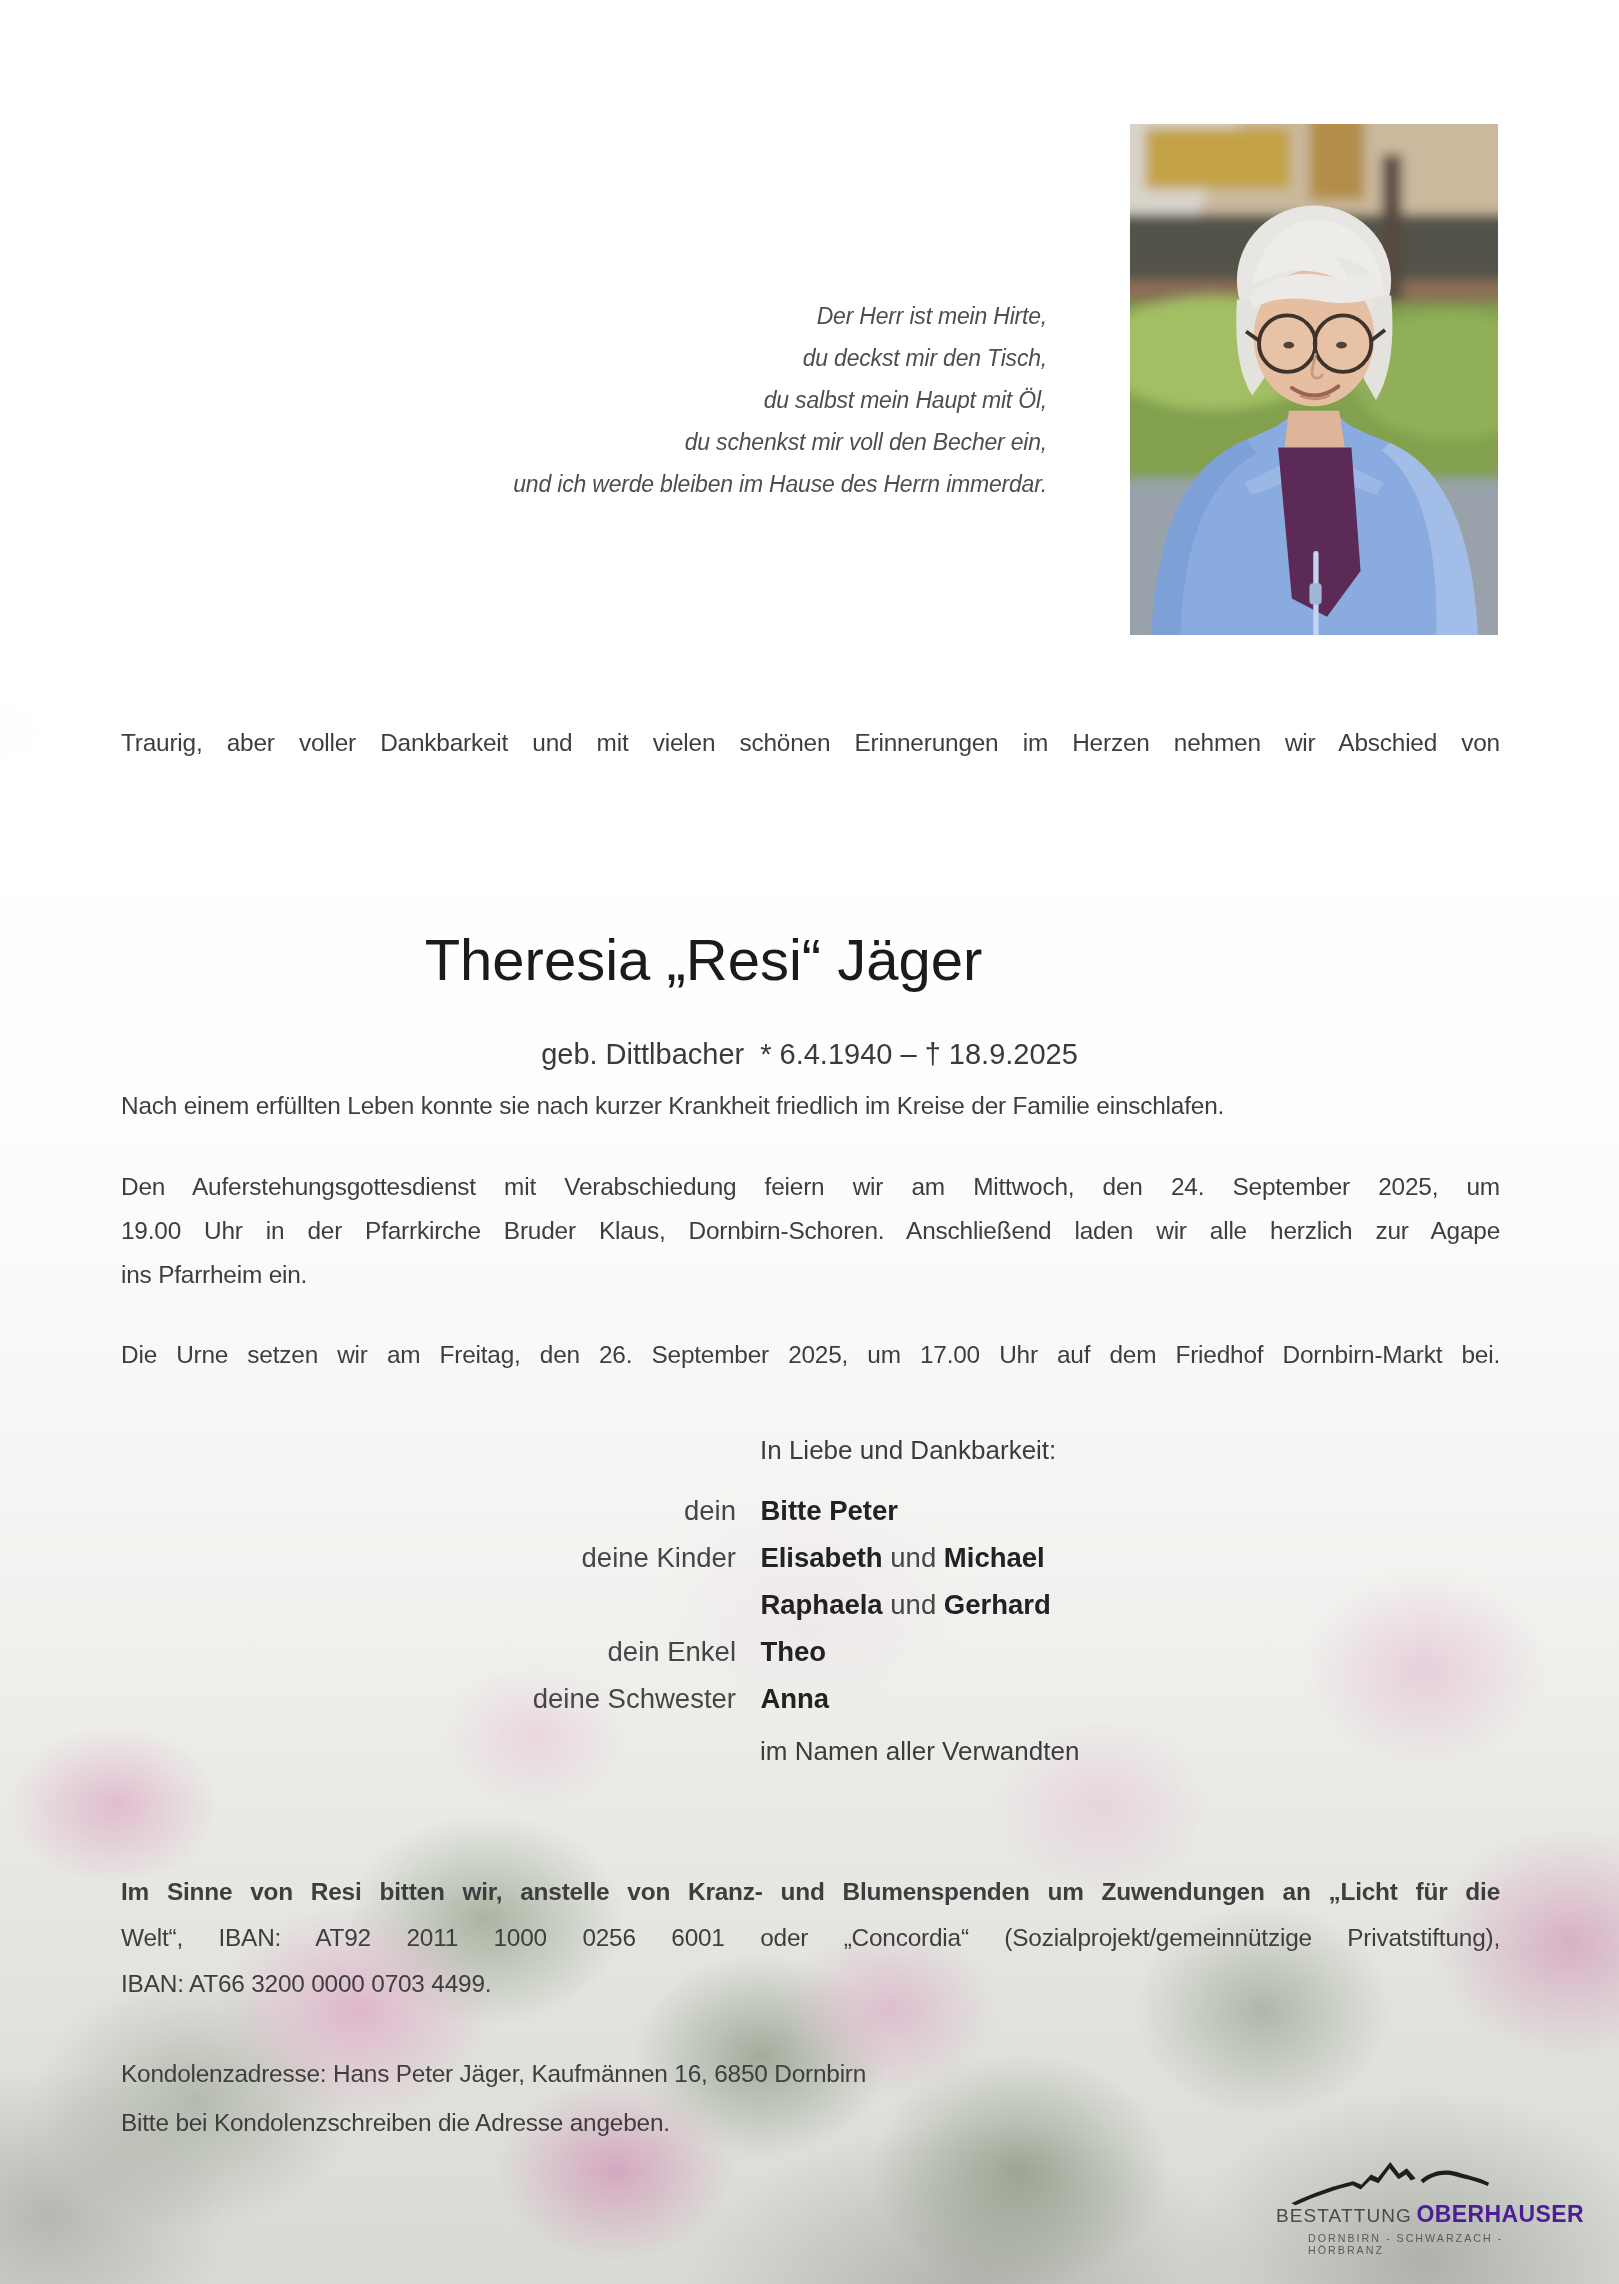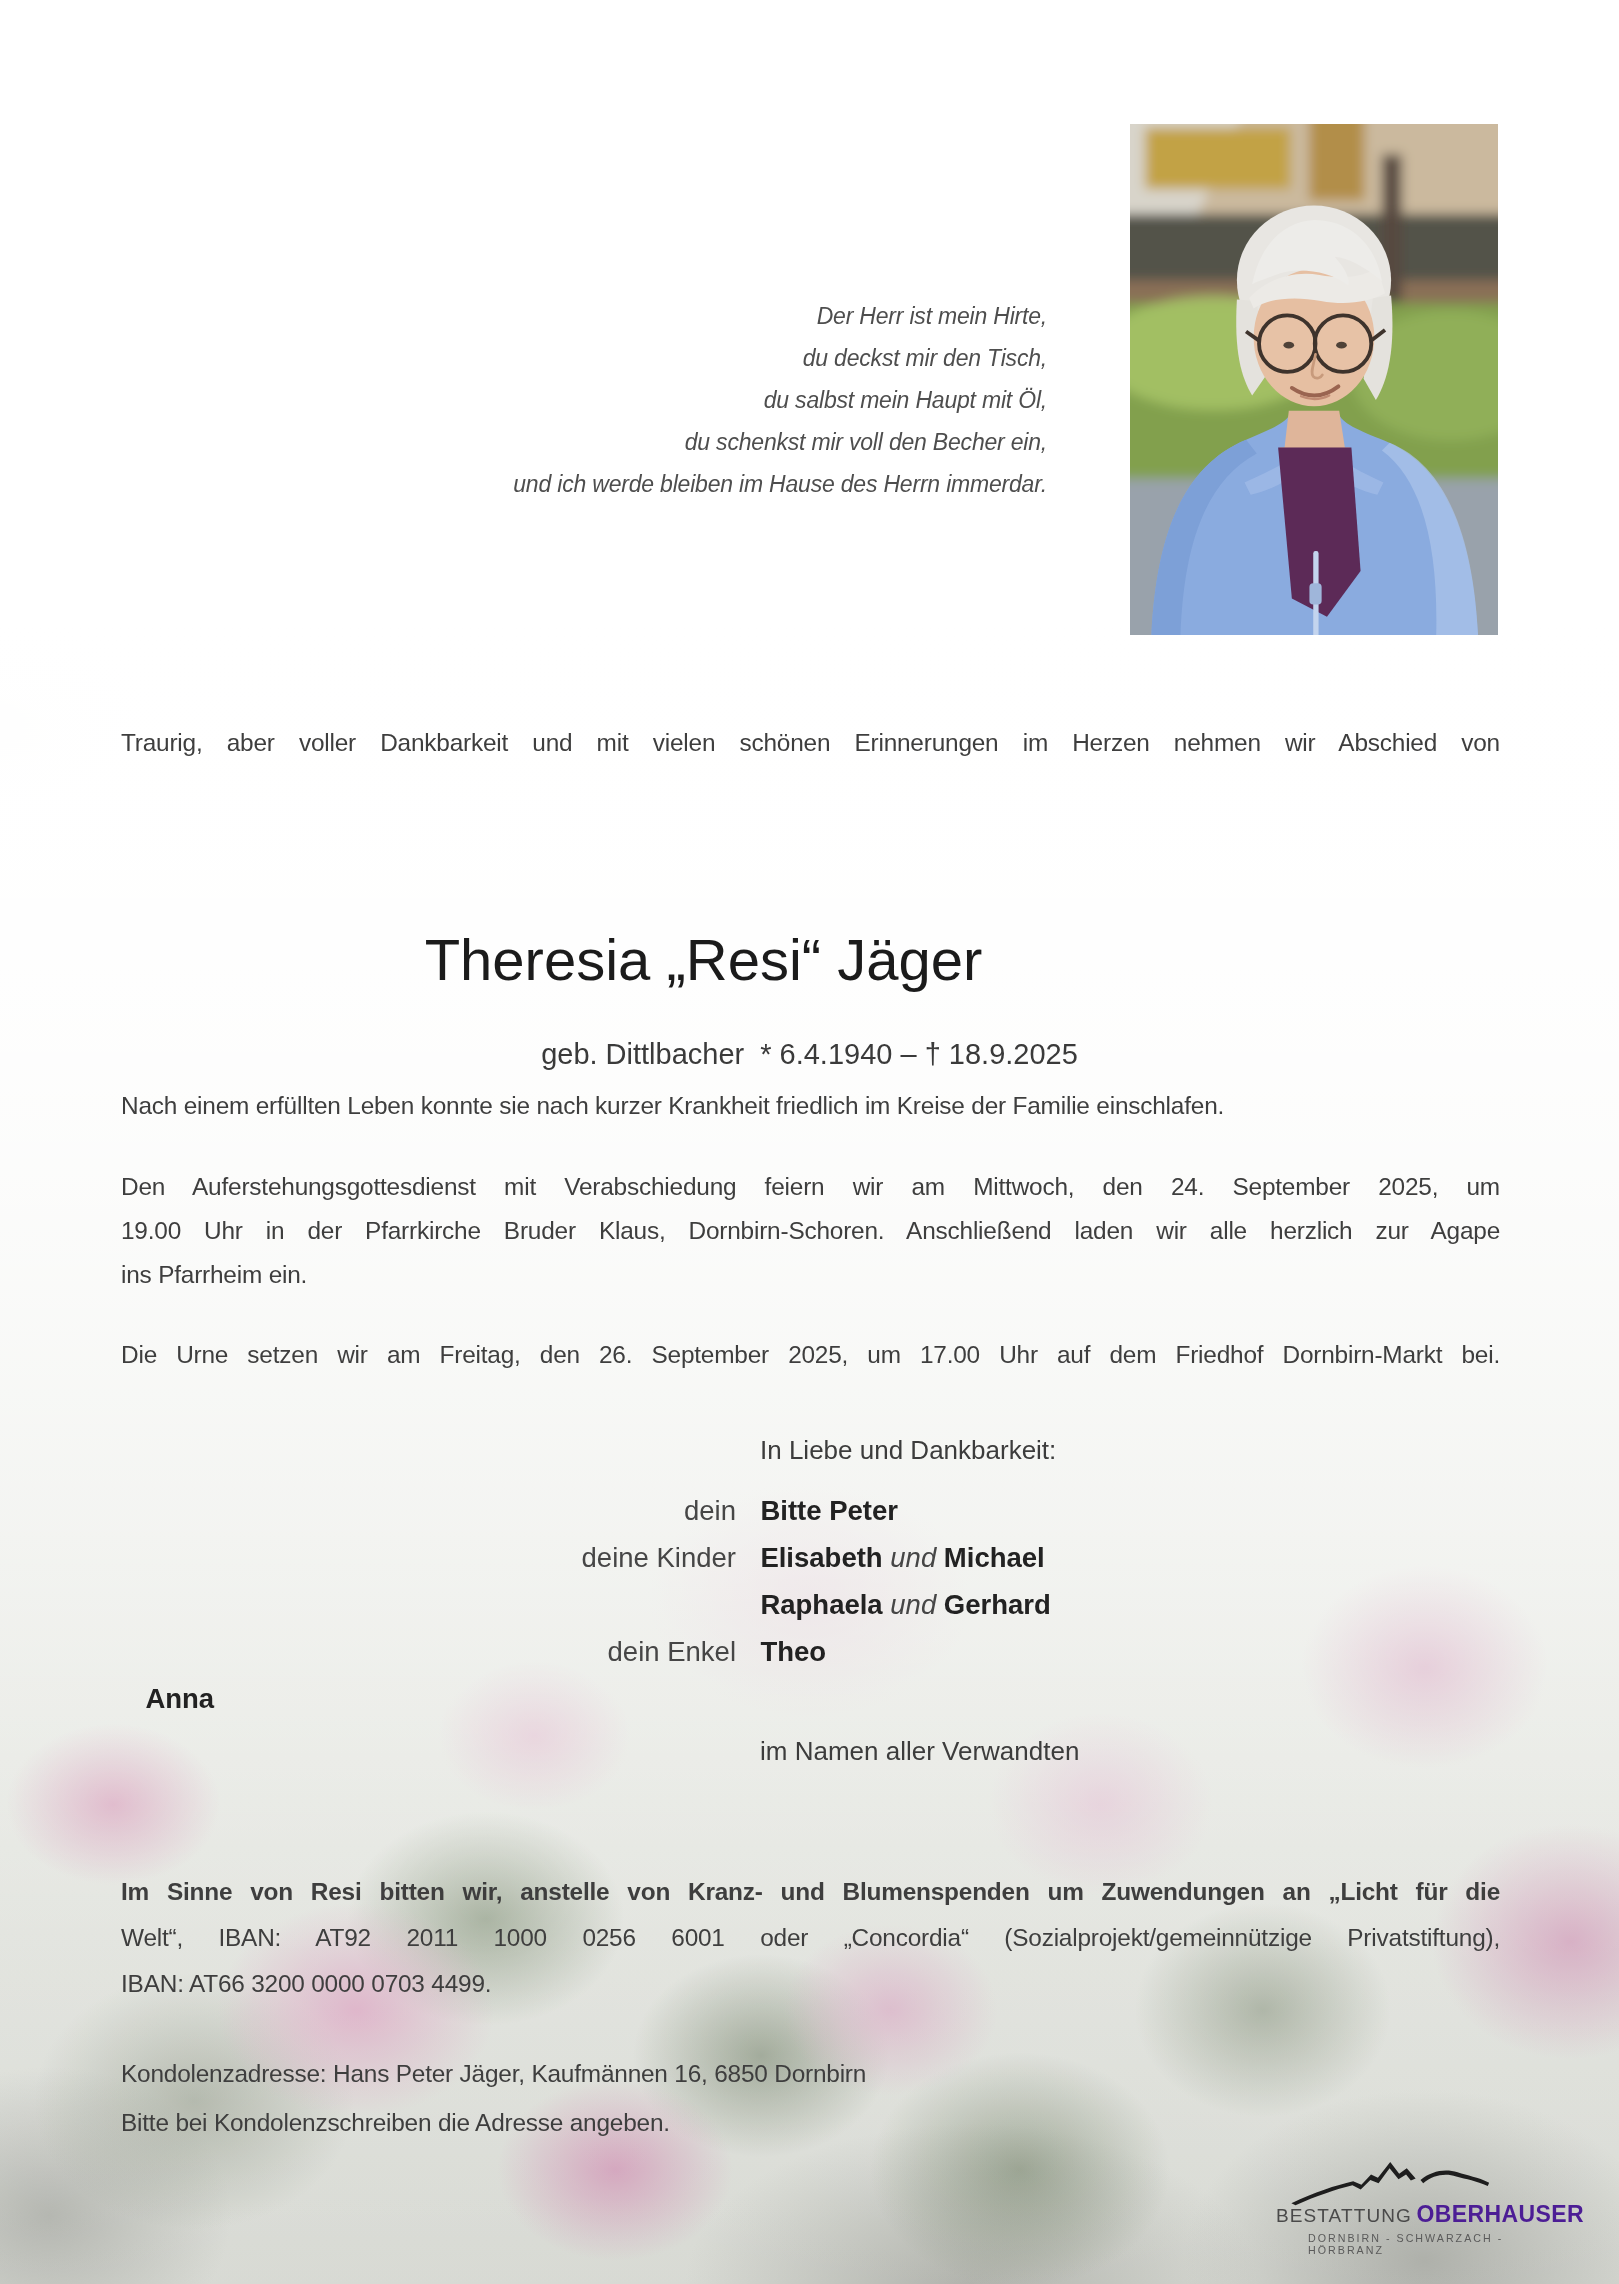--- a/index.html
+++ b/index.html
@@ -82,21 +82,21 @@
     text-align: center; font-size: 29px; color: #3a3a3a;
   }
   .birth-line .dates { margin-left: 0.55em; }
 
   
   .closing-intro { position: absolute; left: 760px; top: 1435px; font-size: 26px; color: #3c3c3c; }
   .family { position: absolute; left: 121px; top: 1487px; width: 1379px; }
   .fam-row { display: flex; line-height: 47px; font-size: 27.5px; }
   .fam-label { width: 615px; text-align: right; color: #464646; }
   .fam-names { margin-left: 24.4px; color: #222222; font-weight: 600; }
-  .fam-names .conj { font-weight: 400; color: #464646; font-style: italic; }
+  .fam-names .conj { font-weight: 400; color: #464646; }
   .closing-outro { position: absolute; left: 760px; top: 1736px; font-size: 26px; color: #3c3c3c; }
 
   
   .logo { position: absolute; left: 1276px; top: 2162px; width: 275px; color: #222; }
   .logo .mountains { display: block; width: 206px; height: 44px; margin-left: 13.7px; }
   .logo .brand { white-space: nowrap; margin-top: -4.6px; }
   .logo .brand-light { font-size: 19px; letter-spacing: 1.1px; color: #4a4a4a; }
   .logo .brand-bold  { font-size: 23px; font-weight: 700; letter-spacing: 0.4px; color: #4c1d95; margin-left: 4.6px;}
   .logo .locations { font-size: 10.7px; letter-spacing: 2px; color: #5a5a5a; margin-top: 3.8px; margin-left: 32px; }
 </style>
@@ -215,20 +215,21 @@
       </div>
       <div class="fam-row">
         <div class="fam-label"></div>
         <div class="fam-names"><span>Raphaela</span><span class="conj"> und </span><span>Gerhard</span></div>
       </div>
       <div class="fam-row">
         <div class="fam-label">dein Enkel</div>
         <div class="fam-names"><span>Theo</span><span class="conj"></span><span></span></div>
       </div>
       <div class="fam-row">
+        <div class="fam-label">deine Schwester</div>
         <div class="fam-names"><span>Anna</span><span class="conj"></span><span></span></div>
       </div>
     </div>
 
     <div class="closing-outro">im Namen aller Verwandten</div>
 
     <div class="block" style="top: 1869px;">
       <div class="line jline" style="line-height:46px;font-weight:bold;">Im Sinne von Resi bitten wir, anstelle von Kranz- und Blumenspenden um Zuwendungen an „Licht für die</div>
       <div class="line jline" style="line-height:46px;">Welt“, IBAN: AT92 2011 1000 0256 6001 oder „Concordia“ (Sozialprojekt/gemeinnützige Privatstiftung),</div>
       <div class="line" style="line-height:46px;">IBAN: AT66 3200 0000 0703 4499.</div>

